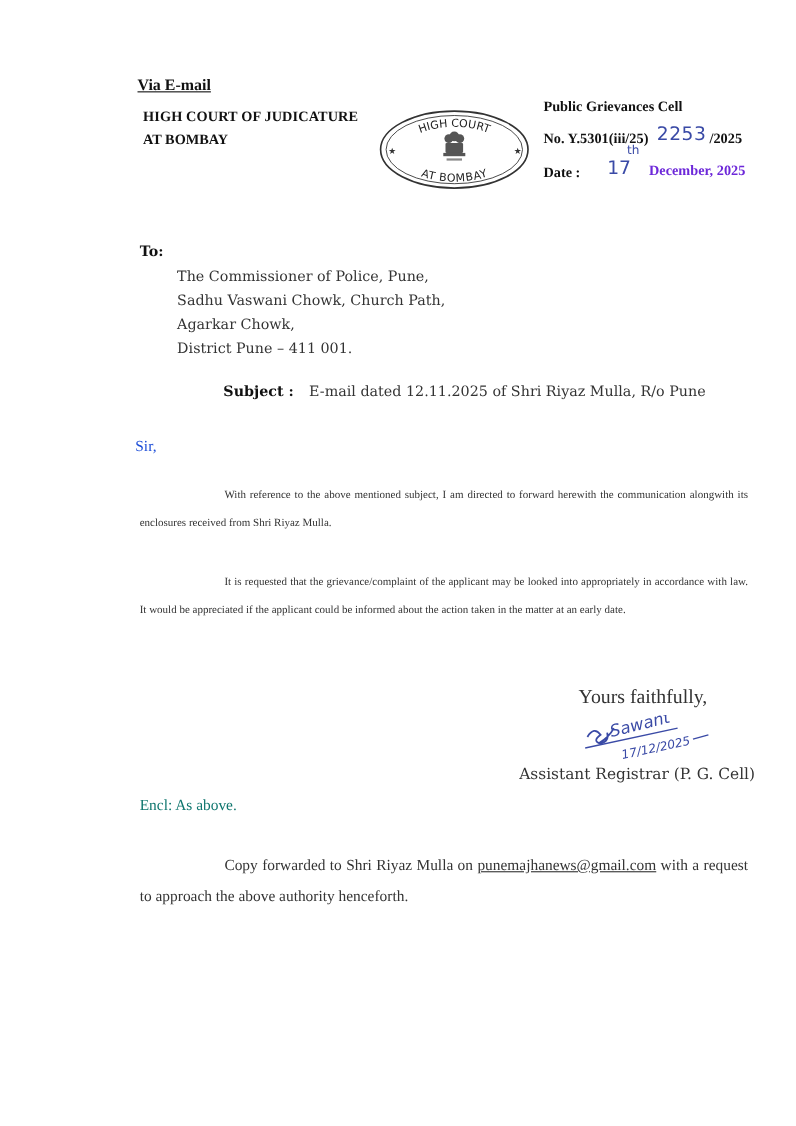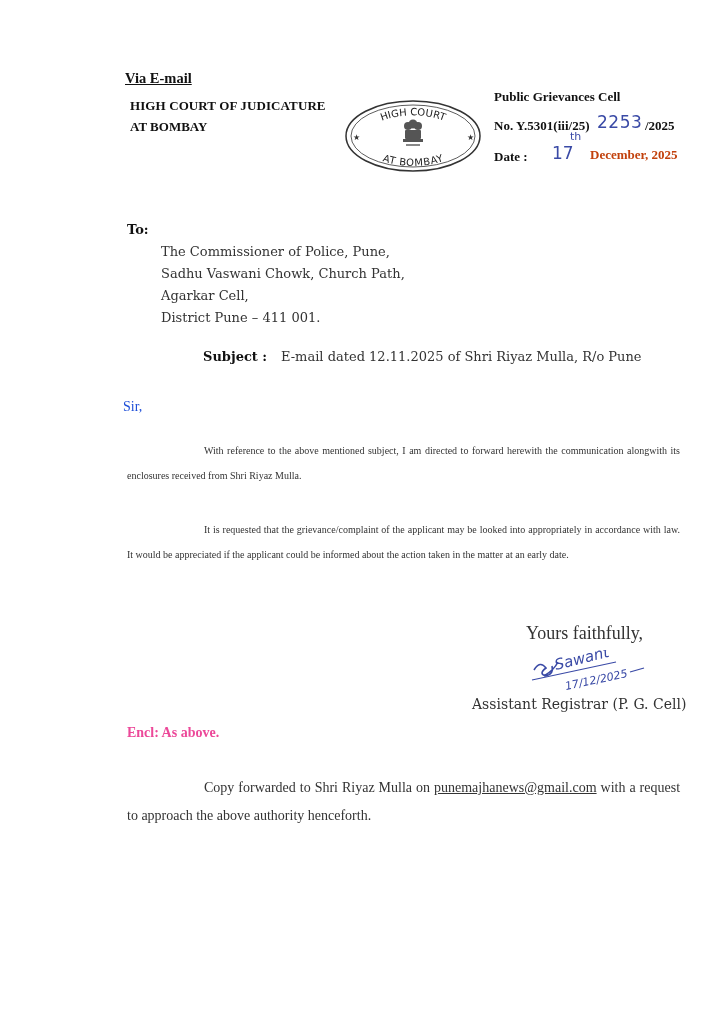--- a/index.html
+++ b/index.html
@@ -16,40 +16,40 @@
 
   #seal { left: 343px; top: 98px; width: 140px; height: 76px; }
 
   #pgc { left: 494px; top: 89px; font-size: 13px; color: #111; }
   #refno { left: 494px; top: 118px; font-size: 13px; color: #111; }
   #refhand { left: 597px; top: 112px; font-size: 17px; font-style: normal; letter-spacing: 0.5px; }
   #refyear { left: 645px; top: 118px; font-size: 13px; color: #111; }
   #datelbl { left: 494px; top: 149px; font-size: 13px; color: #111; }
   #datehand { left: 552px; top: 143px; font-size: 17px; font-style: normal; }
   #datesup { left: 570px; top: 130px; font-size: 11px; font-style: normal; }
-  #datetext { left: 590px; top: 147px; font-size: 13px; color: #c2410c; }
+  #datetext { left: 590px; top: 147px; font-size: 13px; color: #6d28d9; }
 
   #to { left: 127px; top: 222px; font-size: 13px; color: #111; }
   .addr { left: 161px; font-size: 13px; color: #333; }
   #a1 { top: 244px; } #a2 { top: 266px; text-align: center; } #a3 { top: 288px; } #a4 { top: 310px; }
 
   #subjlbl { left: 203px; top: 349px; font-size: 13px; color: #111; }
   #subjtxt { left: 281px; top: 349px; font-size: 13px; color: #333; }
 
   #sir { left: 123px; top: 399px; font-size: 14px; color: #1d4ed8; }
 
   .para { left: 127px; width: 553px; font-size: 10px; color: #333; line-height: 25px; text-align: justify; text-indent: 77px; }
   #p1 { top: 438px; }
   #p2 { top: 517px; }
 
   #yours { left: 526px; top: 623px; font-size: 18px; color: #333; }
   #sig { left: 526px; top: 650px; width: 130px; height: 50px; }
   #desig { left: 472px; top: 696px; font-size: 14px; color: #333; }
 
-  #encl { left: 127px; top: 725px; font-size: 14px; color: #ec4899; font-weight: bold; }
+  #encl { left: 127px; top: 725px; font-size: 14px; color: #0f766e; }
 
   #copy { left: 127px; top: 774px; width: 553px; font-size: 14px; color: #333; line-height: 28px; text-align: justify; text-indent: 77px; }
   #email { text-decoration: underline; }
 </style>
 </head>
 <body>
 
 <div class="abs tnr bold" id="via">Via E-mail</div>
 <div class="abs tnr bold" id="court1">HIGH COURT OF JUDICATURE</div>
 <div class="abs tnr bold" id="court2">AT BOMBAY</div>
@@ -84,21 +84,21 @@
 <div class="abs hand" id="refhand">2253</div>
 <div class="abs tnr bold" id="refyear">/2025</div>
 <div class="abs tnr bold" id="datelbl">Date :</div>
 <div class="abs hand" id="datehand">17</div>
 <div class="abs hand" id="datesup">th</div>
 <div class="abs tnr bold" id="datetext">December, 2025</div>
 
 <div class="abs serif bold" id="to">To:</div>
 <div class="abs serif addr" id="a1">The Commissioner of Police, Pune,</div>
 <div class="abs serif addr" id="a2">Sadhu Vaswani Chowk, Church Path,</div>
-<div class="abs serif addr" id="a3">Agarkar Cell,</div>
+<div class="abs serif addr" id="a3">Agarkar Chowk,</div>
 <div class="abs serif addr" id="a4">District Pune – 411 001.</div>
 
 <div class="abs serif bold" id="subjlbl">Subject :</div>
 <div class="abs serif" id="subjtxt">E-mail dated 12.11.2025 of Shri Riyaz Mulla, R/o Pune</div>
 
 <div class="abs tnr" id="sir">Sir,</div>
 <div class="abs tnr para" id="p1">With reference to the above mentioned subject, I am directed to forward herewith the communication alongwith its enclosures received from Shri Riyaz Mulla.</div>
 <div class="abs tnr para" id="p2">It is requested that the grievance/complaint of the applicant may be looked into appropriately in accordance with law. It would be appreciated if the applicant could be informed about the action taken in the matter at an early date.</div>
 
 <div class="abs tnr" id="yours">Yours faithfully,</div>

